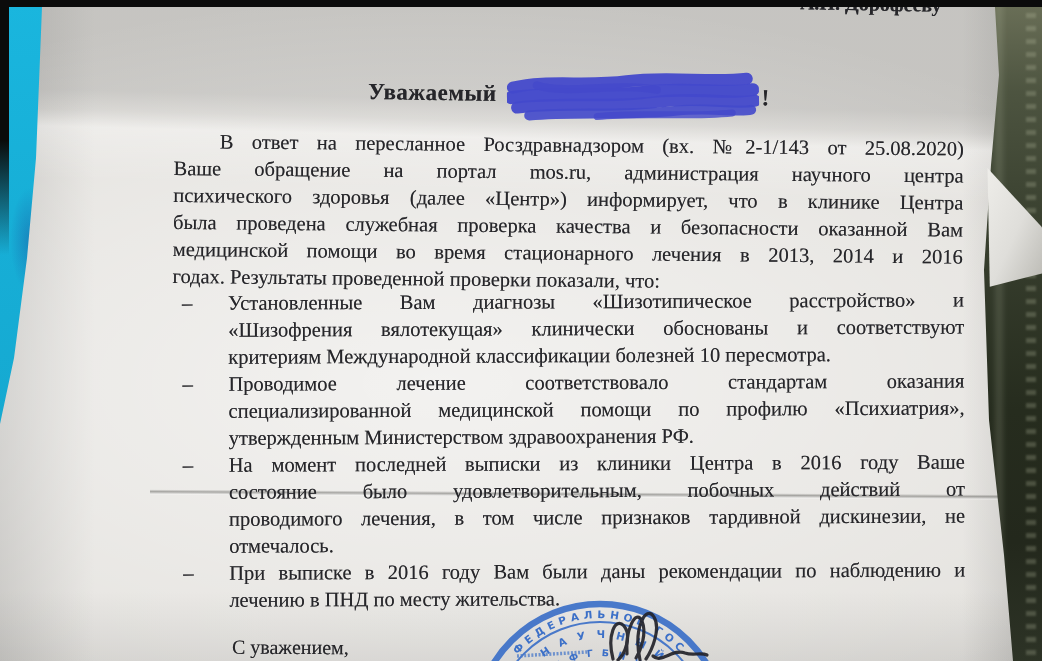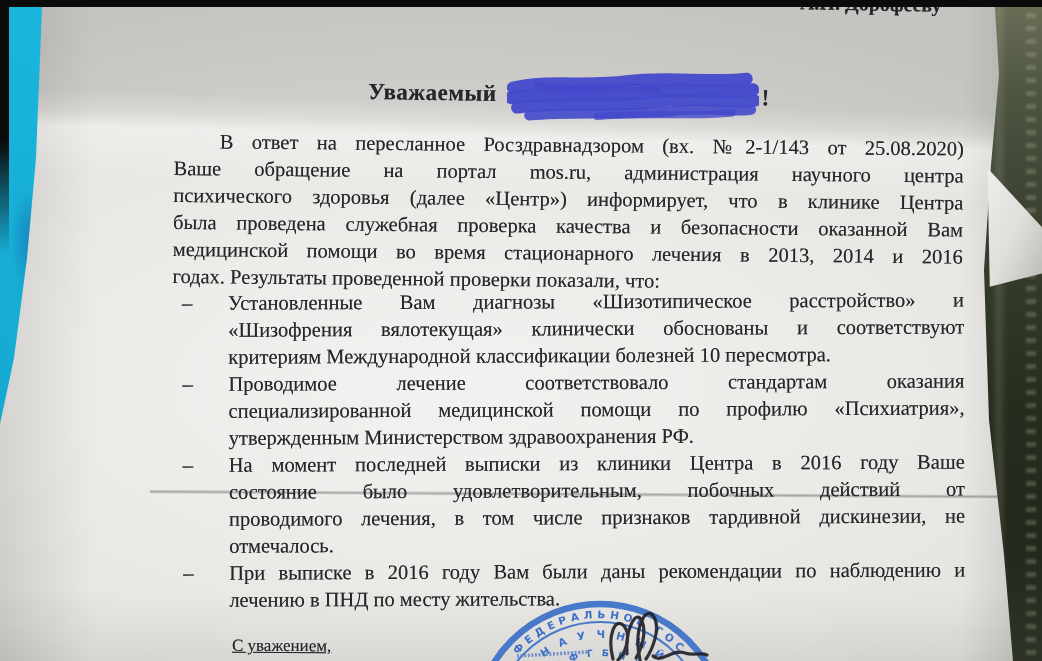--- a/index.html
+++ b/index.html
@@ -82,21 +82,21 @@
   .list{transform:rotate(-.25deg);transform-origin:left top;}
   .jline{
     line-height:27px;height:27px;text-align:justify;text-align-last:justify;
     white-space:normal;
   }
   .jline.last{text-align-last:left;}
   .jline.indent{padding-left:46px;}
   .list-item{position:relative;padding-left:54px;}
   .list-item .dash{position:absolute;left:8px;top:0;line-height:27px;font-size:21px;}
   .closing{
-    position:absolute;left:232px;top:636px;font-size:17px;transform:rotate(.3deg);text-decoration:underline;
+    position:absolute;left:232px;top:636px;font-size:20px;transform:rotate(.3deg);
   }
   .stamp-svg{position:absolute;left:455px;top:596px;z-index:5;}
 </style>
 </head>
 <body>
 
 <div class="stage">
 
   <div class="bg-right">
     <div class="spine-text"></div>

